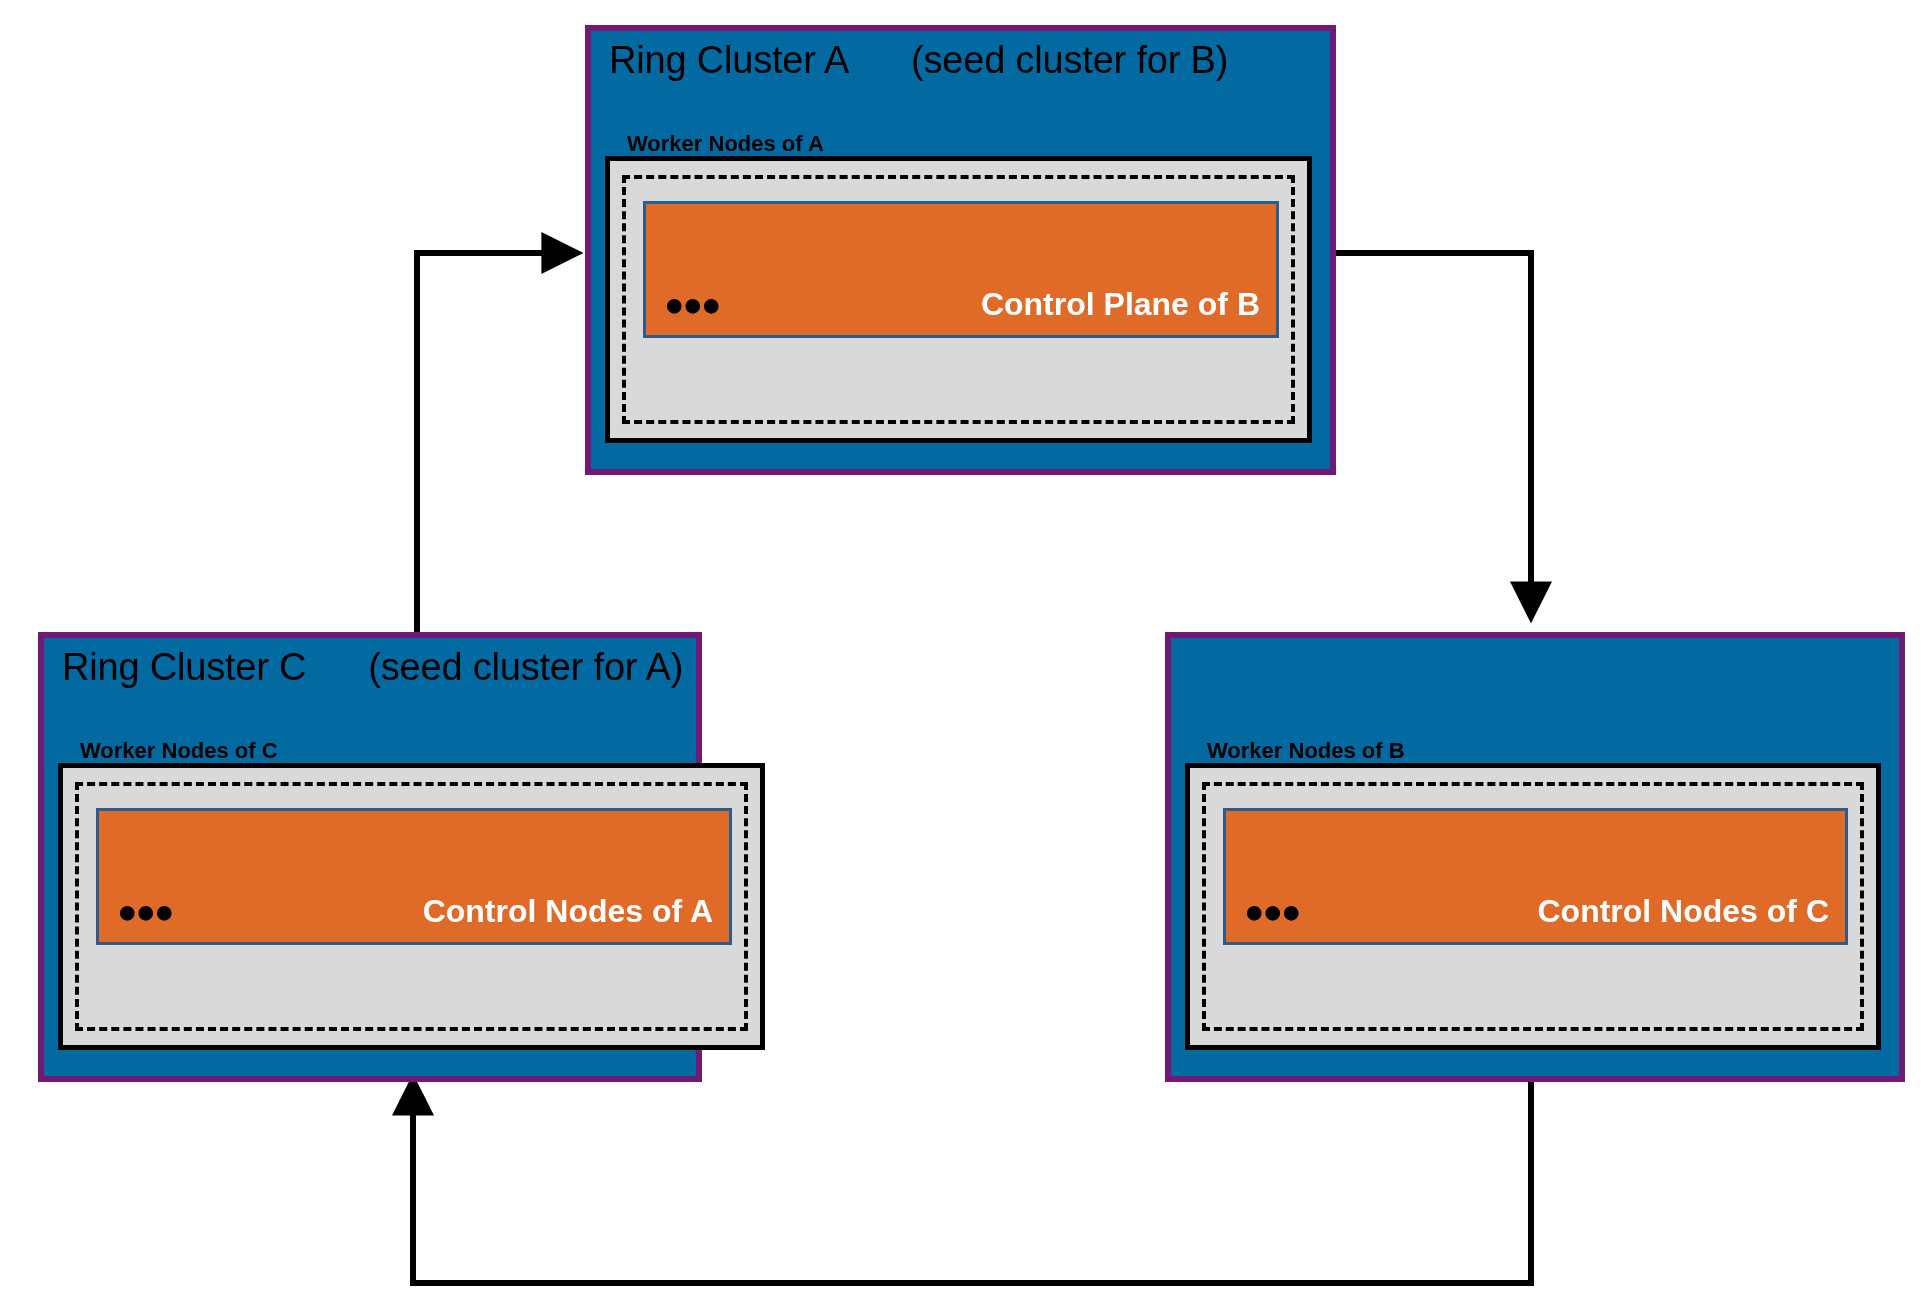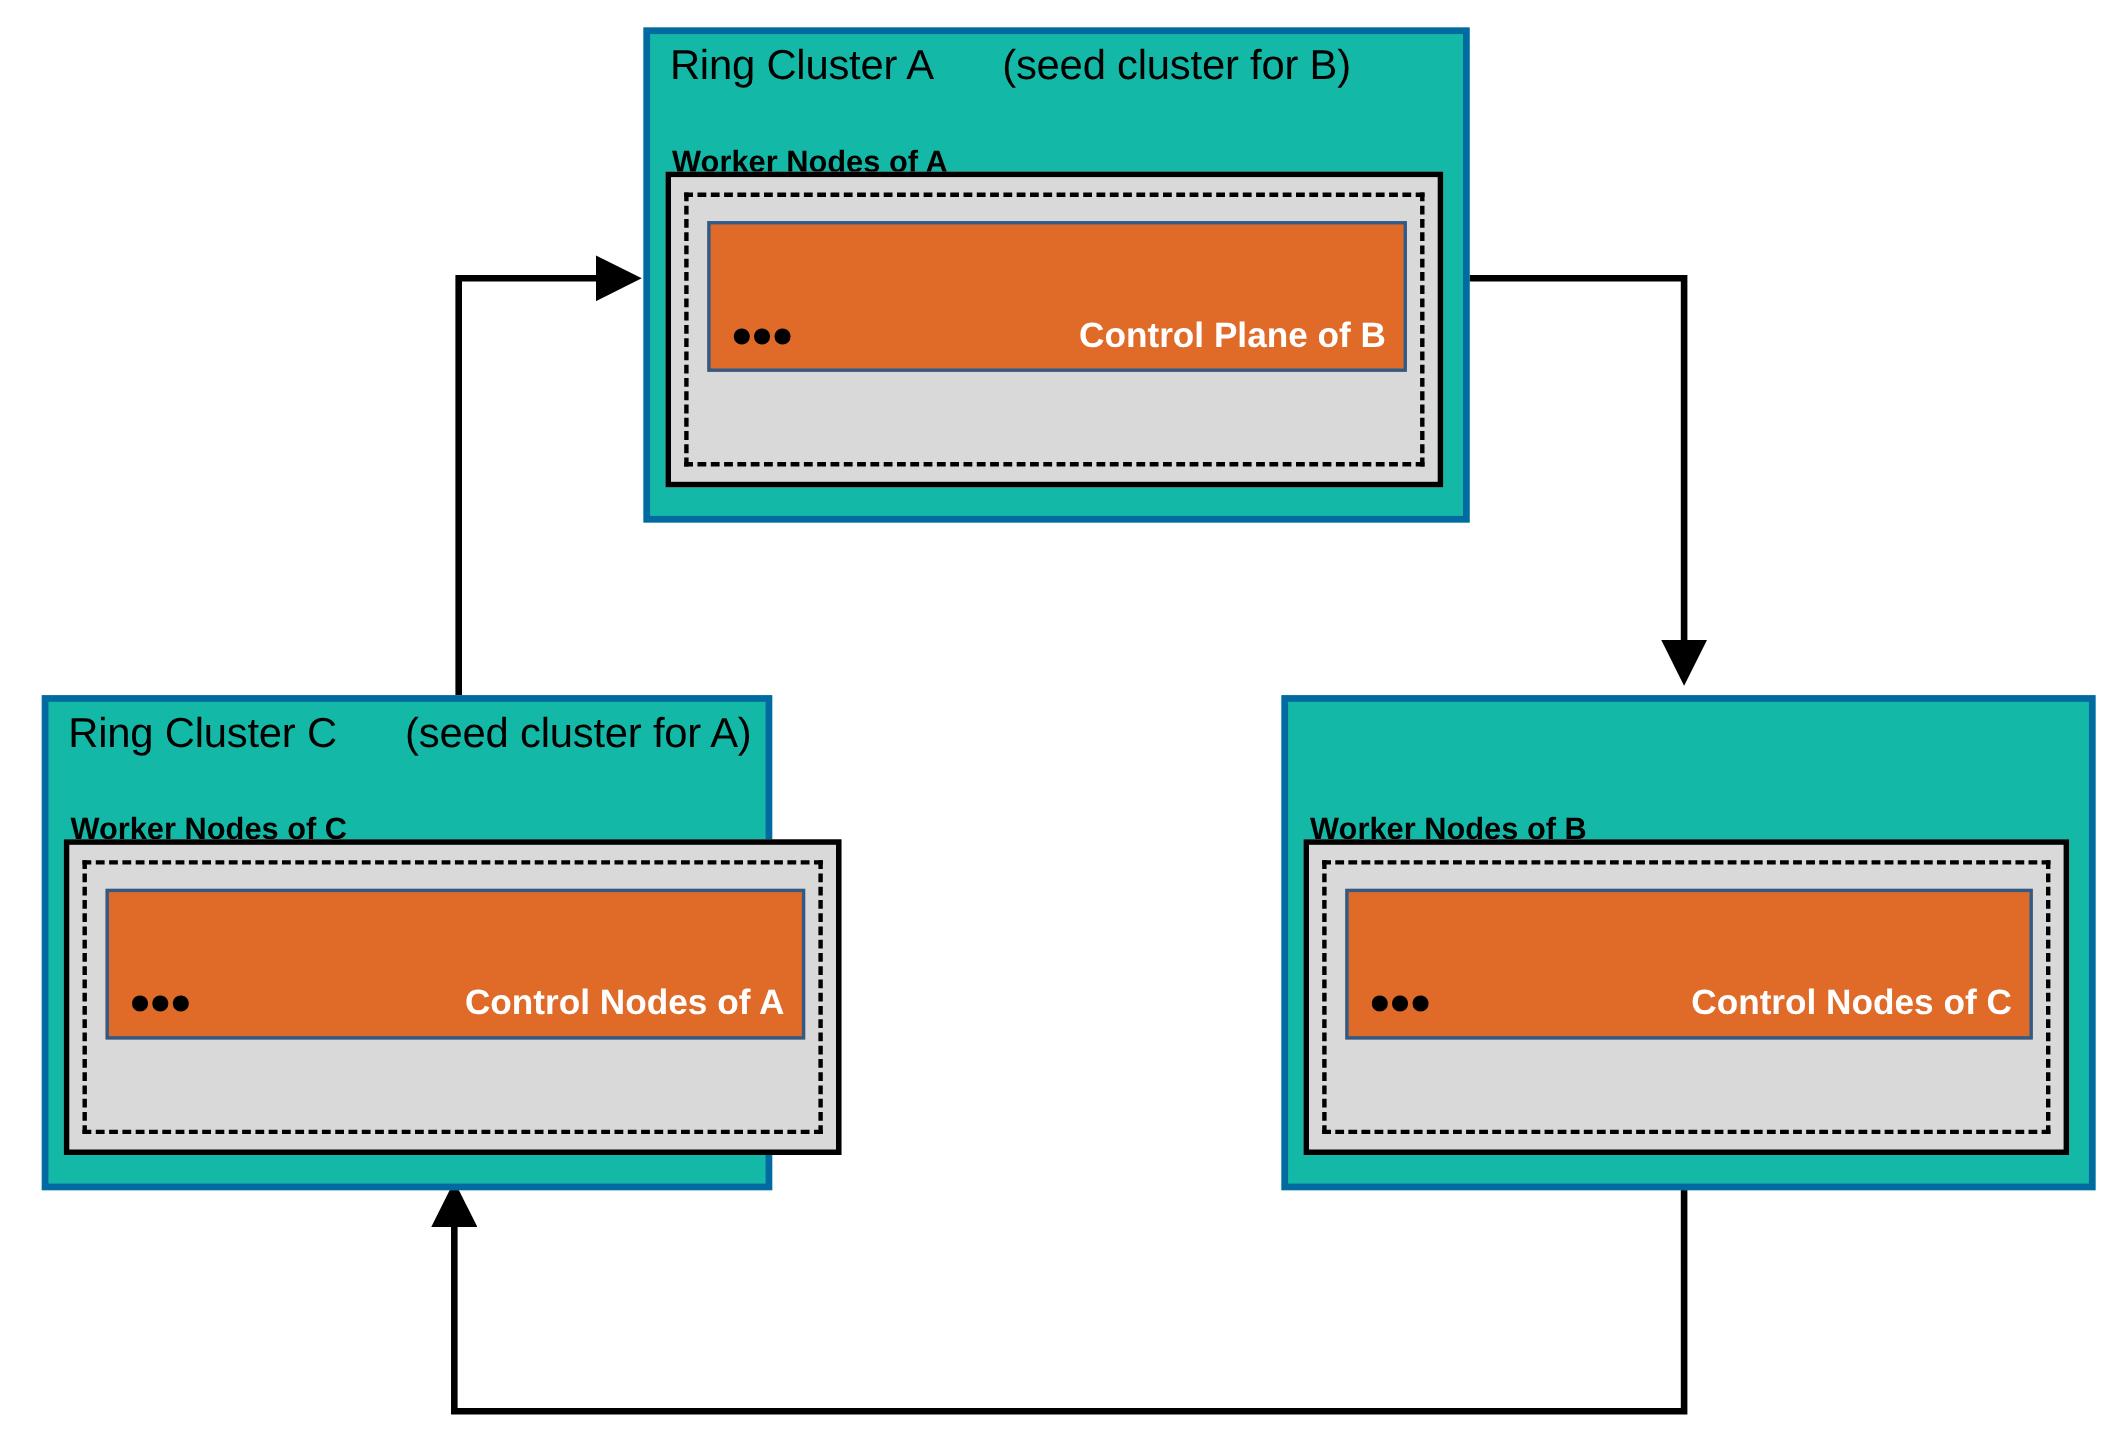--- a/index.html
+++ b/index.html
@@ -26,45 +26,45 @@
     top: 0;
     width: 1924px;
     height: 1306px;
     pointer-events: none;
   }
 
   
   .cluster {
     position: absolute;
     box-sizing: border-box;
-    background: #14b8a6;
-    border: 6px solid #0369a1;
+    background: #0369a1;
+    border: 6px solid #701a75;
   }
   .cluster-title {
     position: absolute;
     left: 18px;
     top: 8px;
     white-space: nowrap;
     font-size: 38px;
     font-weight: 400;
     color: #000000;
     letter-spacing: -0.2px;
   }
   .cluster-title .title-main {
     display: inline-block;
   }
   .cluster-title .title-seed {
     display: inline-block;
     margin-left: 62px;
   }
   .worker-label {
     position: absolute;
-    left: 20px;
+    left: 36px;
     white-space: nowrap;
-    font-size: 28px;
+    font-size: 22px;
     font-weight: bold;
     color: #000000;
   }
 
   
   .worker-box {
     position: absolute;
     box-sizing: border-box;
     background: #d9d9d9;
     border: 5px solid #000000;

